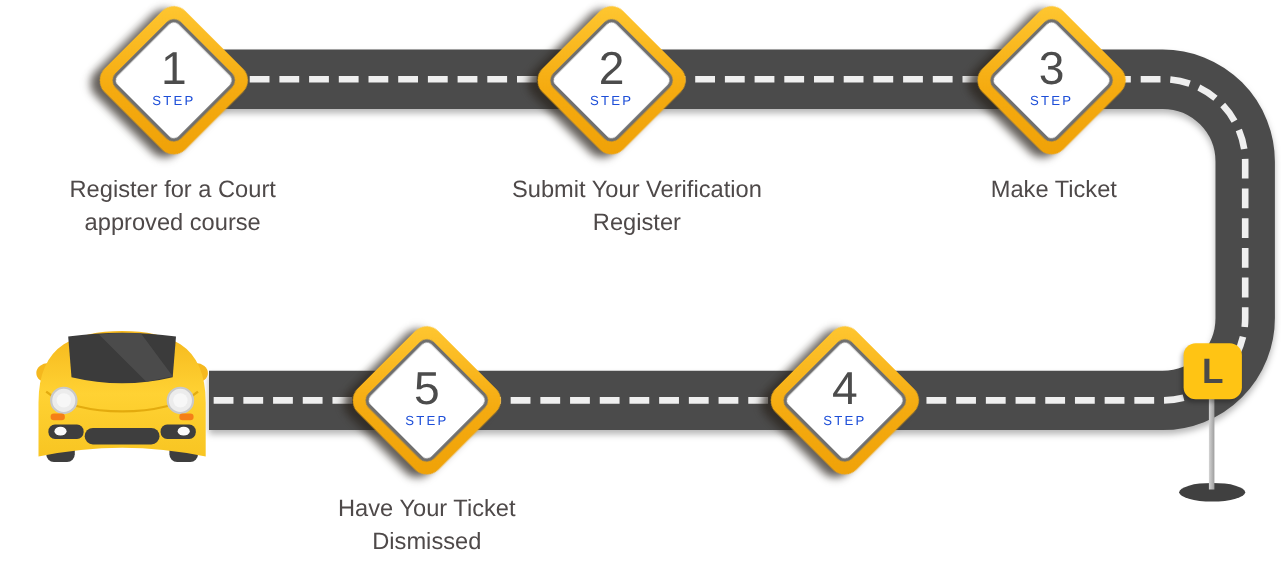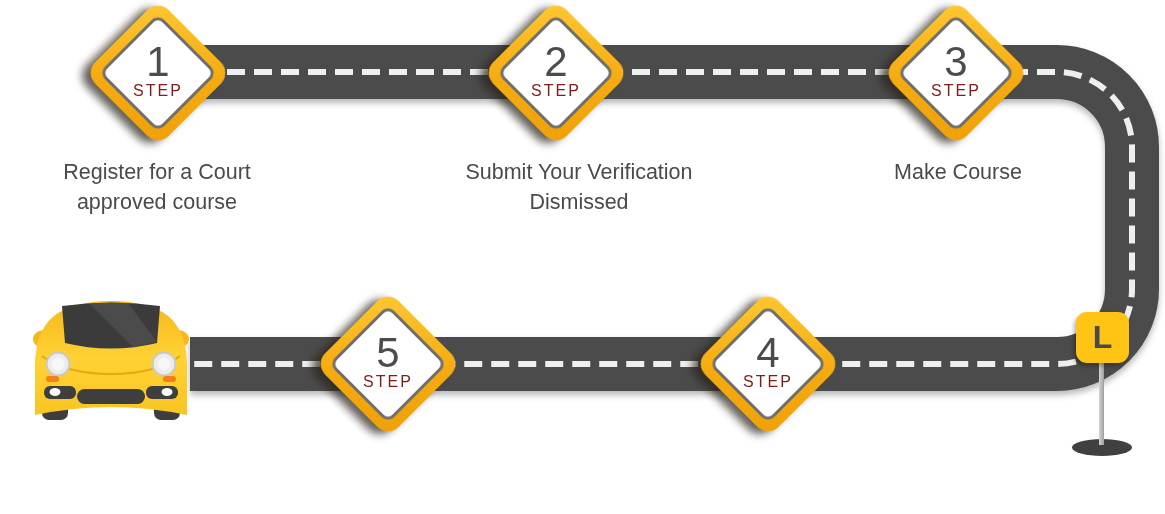--- a/index.html
+++ b/index.html
@@ -27,21 +27,21 @@
   }
   .sign-inner{
     position:absolute;inset:10px;background:#ffffff;
     border:3px solid #6F6F6F;border-radius:9px;
   }
   .sign-text{
     position:absolute;width:120px;text-align:center;z-index:5;
     color:#4C4C4C;
   }
   .sign-num{font-size:42px;line-height:44px;font-weight:500;}
-  .sign-step{font-size:16px;line-height:14px;letter-spacing:2px;font-weight:500;color:#7f1d1d;}
+  .sign-step{font-size:12px;line-height:14px;letter-spacing:2px;font-weight:500;color:#1d4ed8;}
   
   .lbl{
     position:absolute;width:340px;text-align:center;
     font-size:21.5px;line-height:30px;color:#4E4949;
   }
   
   .l-plate{
     position:absolute;left:1076px;top:312px;width:53px;height:51px;
     background:#FFC414;border-radius:11px;z-index:6;
     display:flex;align-items:center;justify-content:center;
@@ -105,24 +105,28 @@
     <div class="sign-num">4</div>
     <div class="sign-step">STEP</div>
   </div>
 
   <div class="lbl" style="left:-13px;top:157px">
     <div>Register for a Court</div>
     <div>approved course</div>
   </div>
   <div class="lbl" style="left:409px;top:157px">
     <div>Submit Your Verification</div>
-    <div>Dismissed</div>
+    <div>Register</div>
   </div>
   <div class="lbl" style="left:788px;top:157px">
-    <div>Make Course</div>
+    <div>Make Ticket</div>
+  </div>
+  <div class="lbl" style="left:218px;top:447px">
+    <div>Have Your Ticket</div>
+    <div>Dismissed</div>
   </div>
 
   <div class="l-pole-shadow"></div>
   <div class="l-pole"></div>
   <div class="l-plate">
     <span>L</span>
   </div>
 
   <svg id="car" width="162" height="128" viewBox="0 0 162 128">
     <defs>

